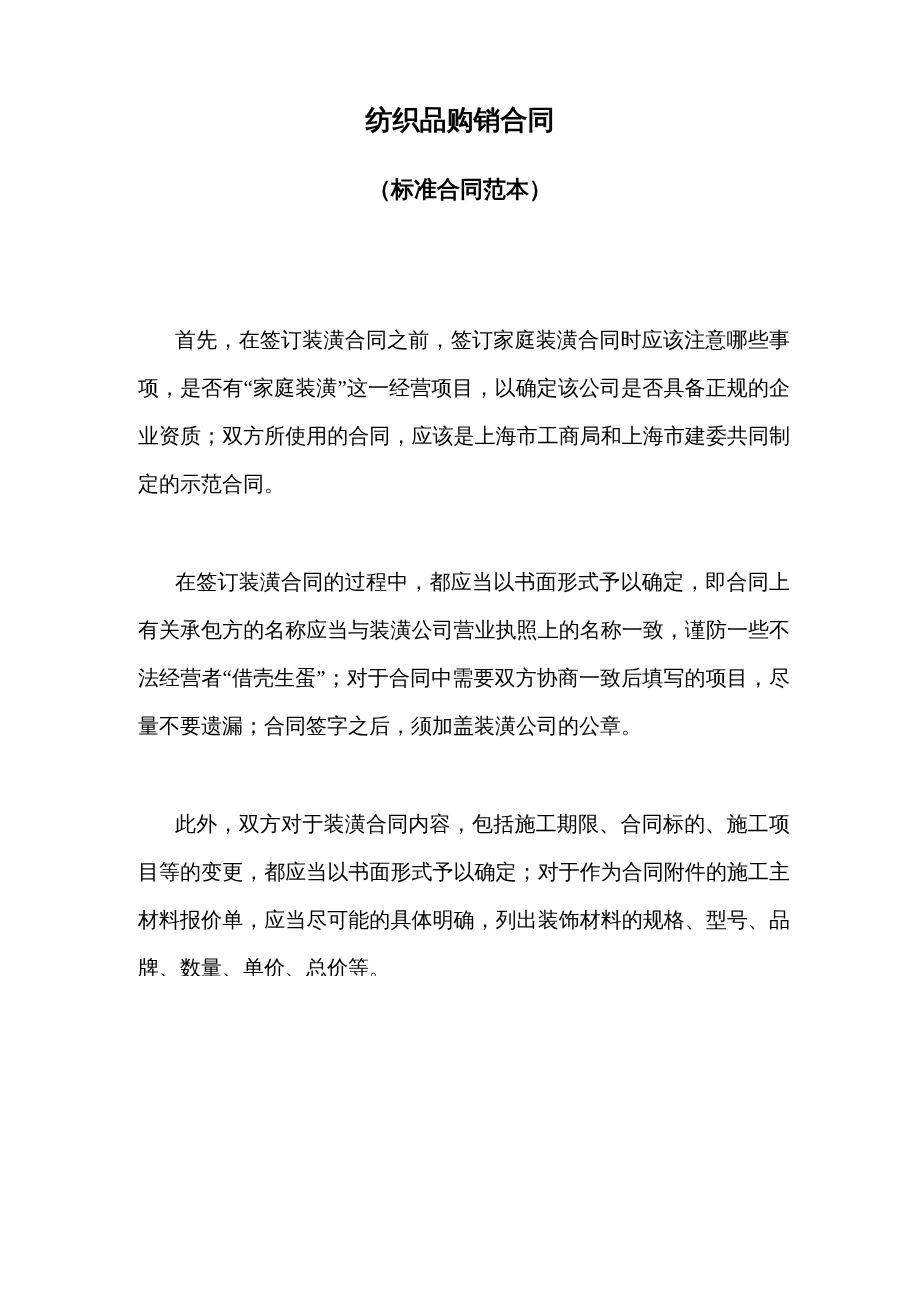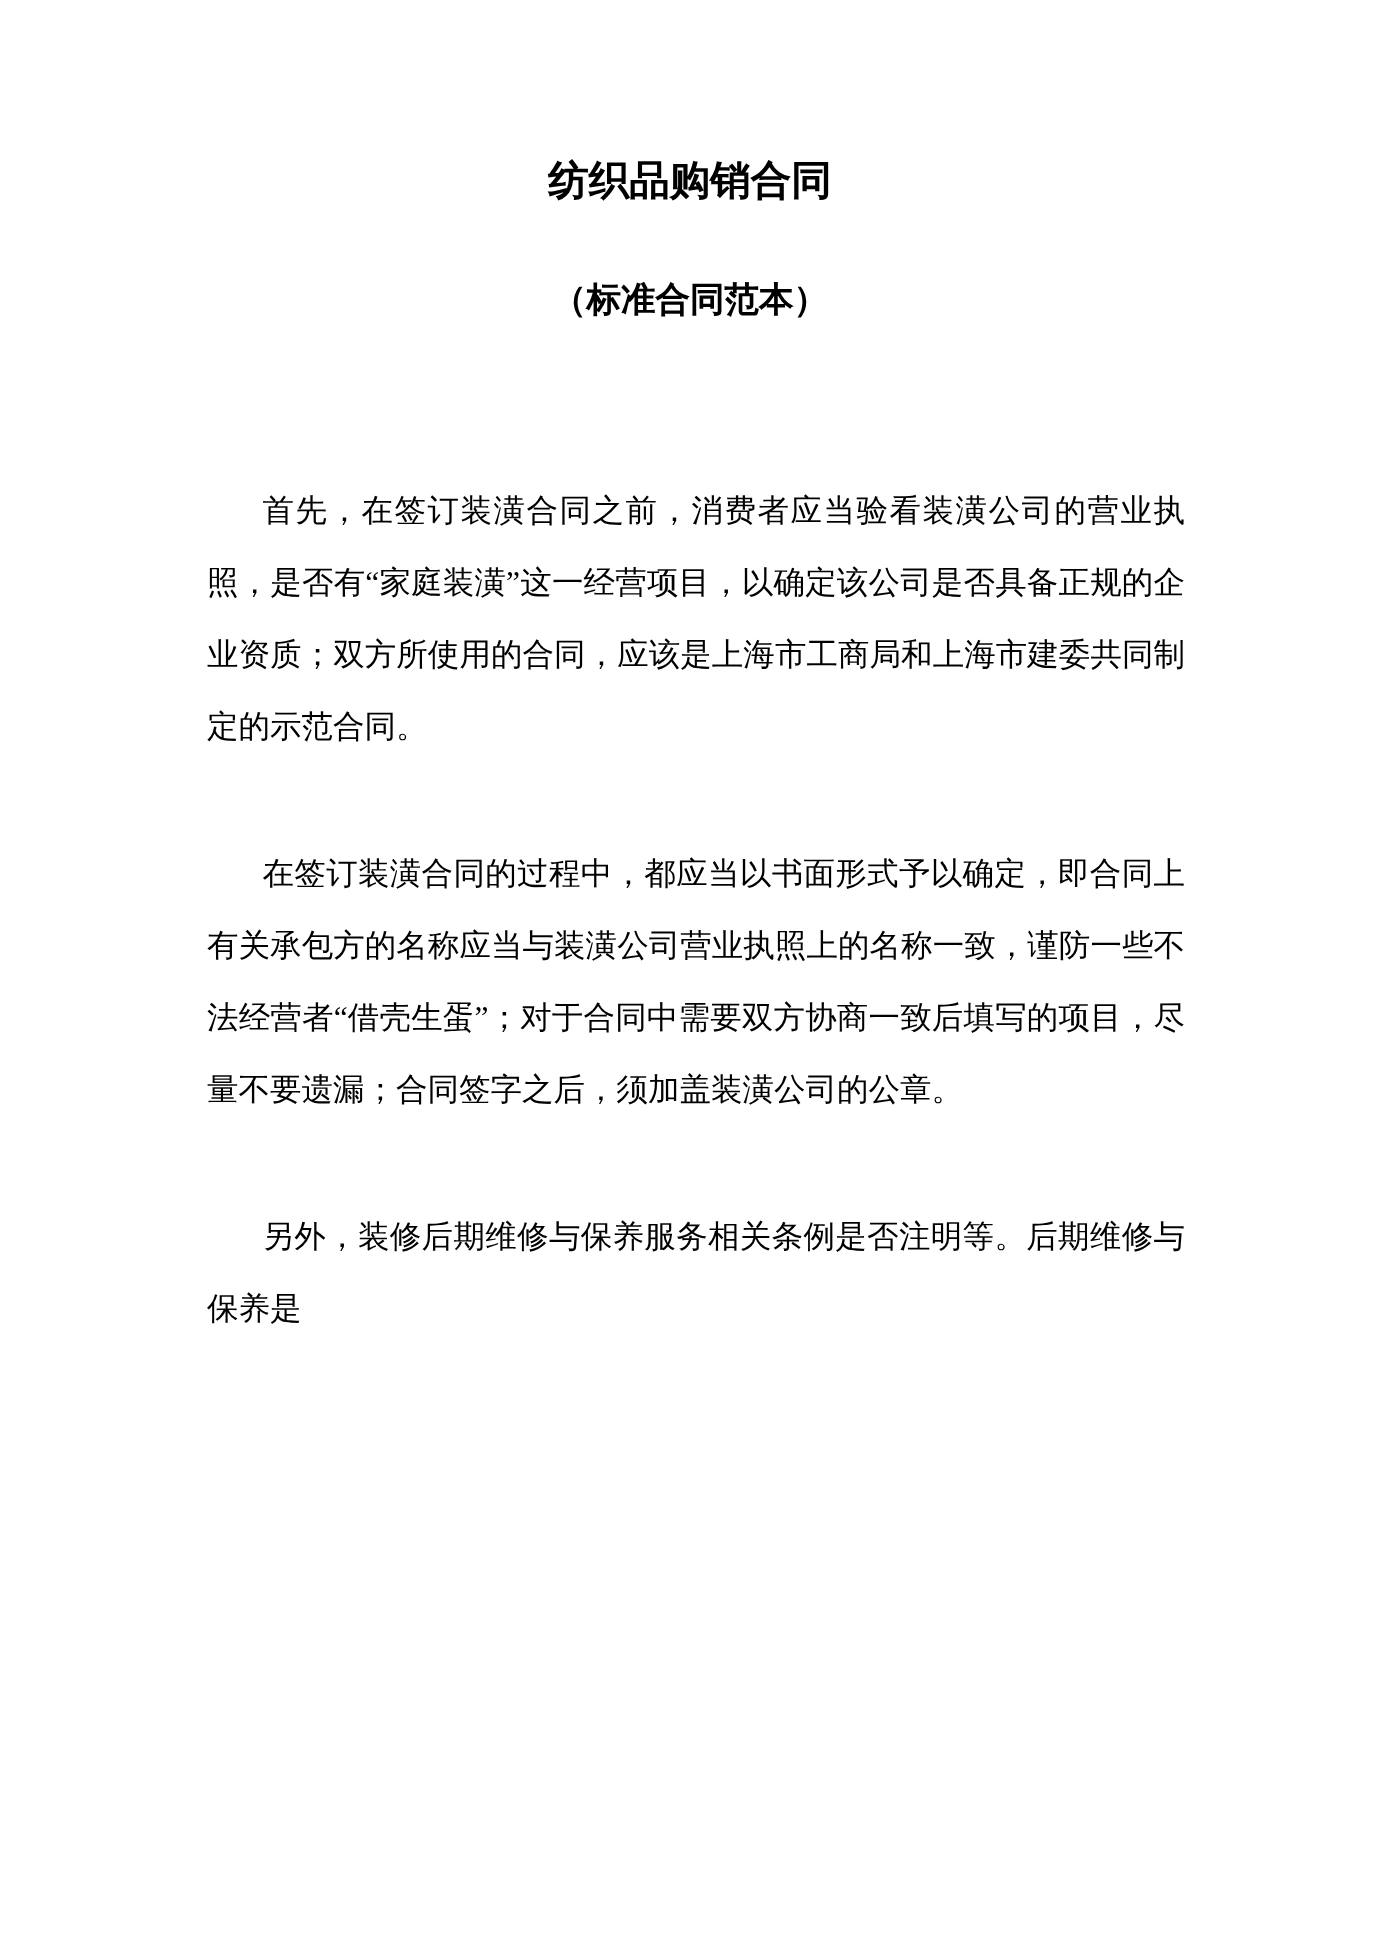--- a/index.html
+++ b/index.html
@@ -26,21 +26,21 @@
     font-weight: 900;
     font-size: 27px;
     line-height: 32px;
     color: #000000;
   }
   .doc-subtitle {
     position: absolute;
     top: 176px;
     left: 0;
     right: 0;
-    margin: 10px;
+    margin: 0;
     text-align: center;
     font-family: "Liberation Serif", serif;
     font-weight: bold;
     font-size: 23px;
     line-height: 28px;
     color: #000000;
   }
   .doc-body {
     position: absolute;
     top: 316px;
@@ -73,20 +73,21 @@
 </head>
 <body>
 
 <div class="page">
 
   <h1 class="doc-title">纺织品购销合同</h1>
 
   <h2 class="doc-subtitle">（标准合同范本）</h2>
 
   <div class="doc-body">
-    <p>首先，在签订装潢合同之前，消费者应当验看装潢公司的营业执照，是否有“家庭装潢”这一经营项目，以确定该公司是否具备正规的企业资质；双方所使用的合同，应该是上海市工商局和上海市建委共同制定的示范合同。</p>
+    <p>首先，在签订装潢合同之前，签订家庭装潢合同时应该注意哪些事项，是否有“家庭装潢”这一经营项目，以确定该公司是否具备正规的企业资质；双方所使用的合同，应该是上海市工商局和上海市建委共同制定的示范合同。</p>
     <p>在签订装潢合同的过程中，都应当以书面形式予以确定，即合同上有关承包方的名称应当与装潢公司营业执照上的名称一致，谨防一些不法经营者“借壳生蛋”；对于合同中需要双方协商一致后填写的项目，尽量不要遗漏；合同签字之后，须加盖装潢公司的公章。</p>
+    <p>此外，双方对于装潢合同内容，包括施工期限、合同标的、施工项目等的变更，都应当以书面形式予以确定；对于作为合同附件的施工主材料报价单，应当尽可能的具体明确，列出装饰材料的规格、型号、品牌、数量、单价、总价等。</p>
     <p>另外，装修后期维修与保养服务相关条例是否注明等。后期维修与保养是</p>
   </div>
 
   <div class="page-footer">1 / 2</div>
 
 </div>
 
 </body></html>

